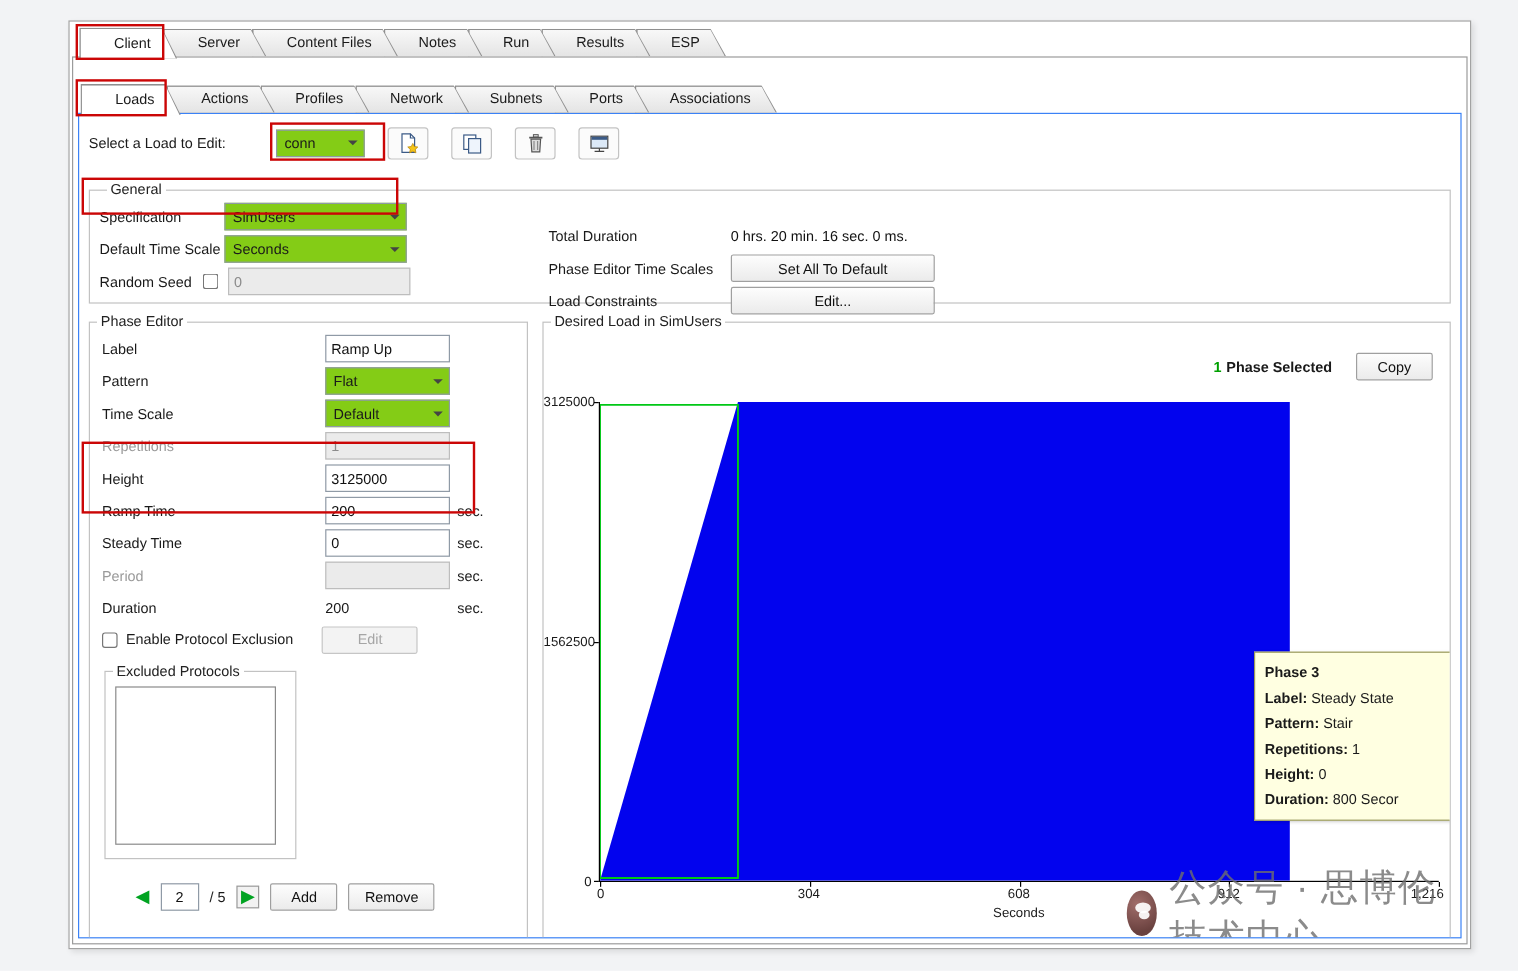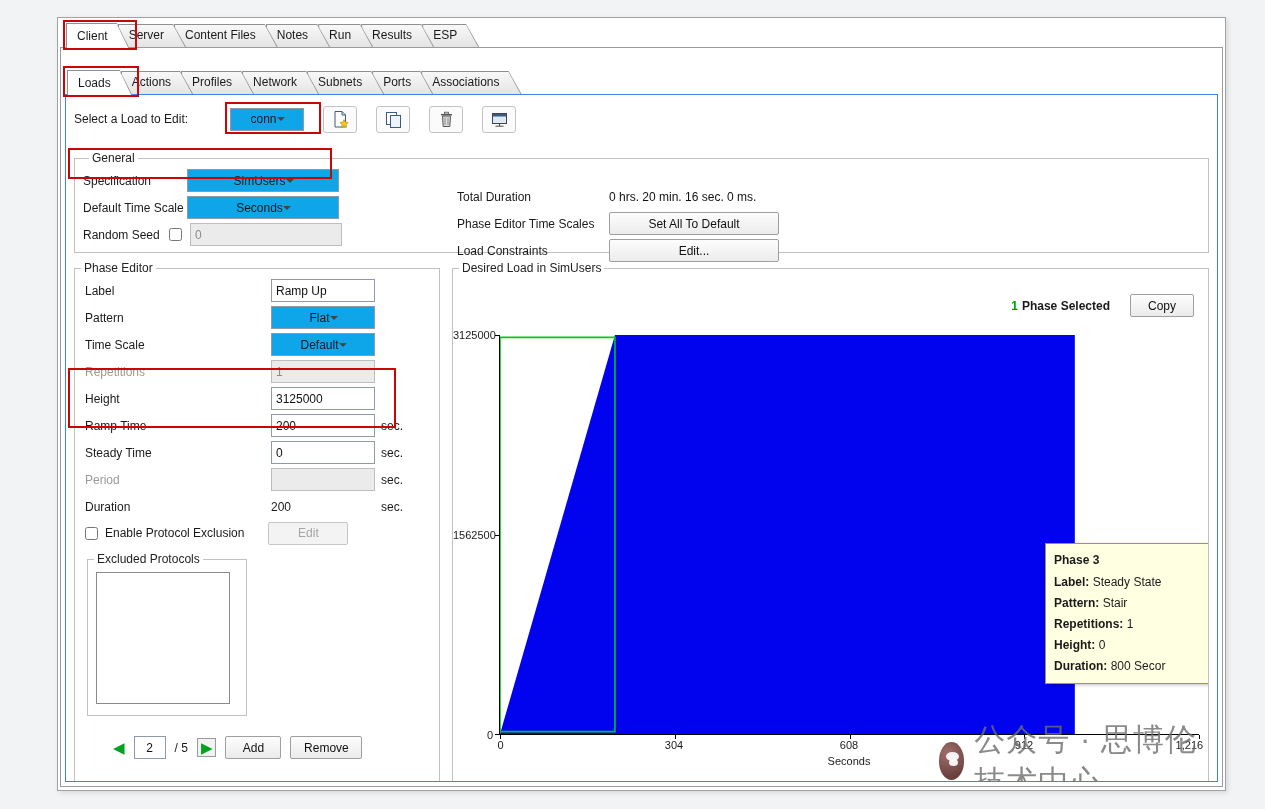--- a/index.html
+++ b/index.html
@@ -12,40 +12,40 @@
   .app {
     position:relative; margin:17px 0 0 57px;
     width:1169px; height:774px; background:#fff;
     border:1px solid #a2a2a2; box-shadow:2px 2px 5px rgba(0,0,0,.10);
   }
   
   .tabrow { position:absolute; display:flex; align-items:flex-end; height:27px; }
   .tabrow1 { top:3px; left:8px; z-index:10; }
   .tabrow2 { top:20px; left:6px; z-index:10; }
   .tab { position:relative; height:23px; margin-right:-12px; margin-bottom:1px;
-         padding:4px 22px 0 11px; cursor:default; }
+         padding:4px 22px 0 29px; cursor:default; }
   .tab::before { content:""; position:absolute; inset:0; background:#8f8f8f;
          clip-path:polygon(0 100%,0 0,calc(100% - 13px) 0,100% 100%); }
   .tab::after  { content:""; position:absolute; left:1px; top:1px; right:1px; bottom:0;
          background:linear-gradient(#f8f8f8,#e4e4e4);
          clip-path:polygon(0 100%,0 0,calc(100% - 12px) 0,100% 100%); }
   .tab > span { position:relative; z-index:2; }
   .tab.selected { height:26px; margin-bottom:-1px; padding-top:6px; }
   .tab.selected::after { background:#fff; }
   .t1{z-index:17}.t2{z-index:16}.t3{z-index:15}.t4{z-index:14}.t5{z-index:13}.t6{z-index:12}.t7{z-index:11}
   .tab.selected{z-index:25 !important;}
   
   .outer-pane { position:absolute; top:29px; left:2px; right:2px; bottom:3px;
                 border:1px solid #9b9b9b; background:#fff; }
   .inner-pane { position:absolute; top:46px; left:4px; right:4px; bottom:4px;
                 border:1px solid #3b82f6; background:#fff;padding-left:28px; }
   .content { position:absolute; inset:0; padding:8px; overflow:hidden; }
   
-  .combo { display:inline-flex; align-items:center; justify-content:center;
-           height:23px; background:#0ea5e9; border:1px solid #8f9aa6; padding:0 5px 0 6px; }
+  .combo { display:inline-flex; align-items:center; justify-content:space-between;
+           height:23px; background:#84cc16; border:1px solid #8f9aa6; padding:0 5px 0 6px; }
   .caret { width:0; height:0; border:4px solid transparent; border-top-color:#444;
            transform:translateY(2px); }
   .txt { height:23px; border:1px solid #8f9aa6; padding:0 4px; font:12px "Liberation Sans",sans-serif; background:#fff; color:#111; }
   .txt.dis { background:#ebebeb; color:#8b8b8b; border-color:#bdbdbd; }
   .btn { height:23px; border:1px solid #9f9f9f; background:linear-gradient(#fdfdfd,#ebebeb);
          border-radius:2px; font:12px "Liberation Sans",sans-serif; color:#111; cursor:default; }
   .btn.dis { color:#a5a5a5; background:#f3f3f3; border-color:#c6c6c6; }
   .w104{width:104px}.w138{width:152px}.w170{width:170px}.w56{width:56px}.w64{width:64px}.w72{width:72px}.w80{width:80px}
   fieldset.fs { border:1px solid #c2c2c2; min-width:0; }
   fieldset.fs > legend { margin-left:6px; padding:0 3px; color:#222; }

